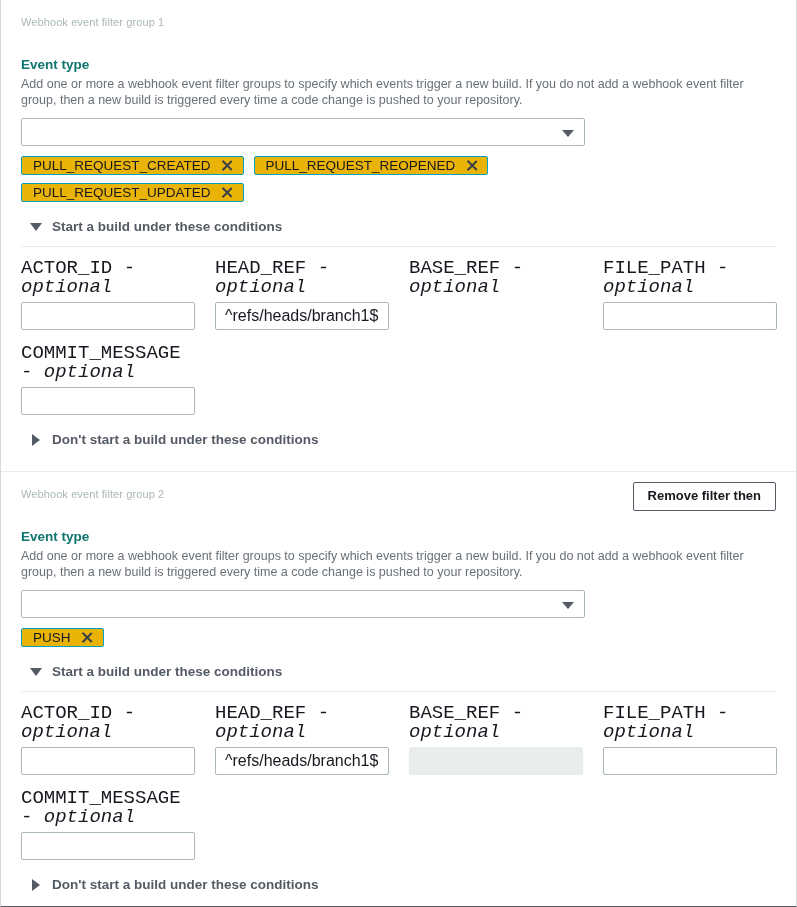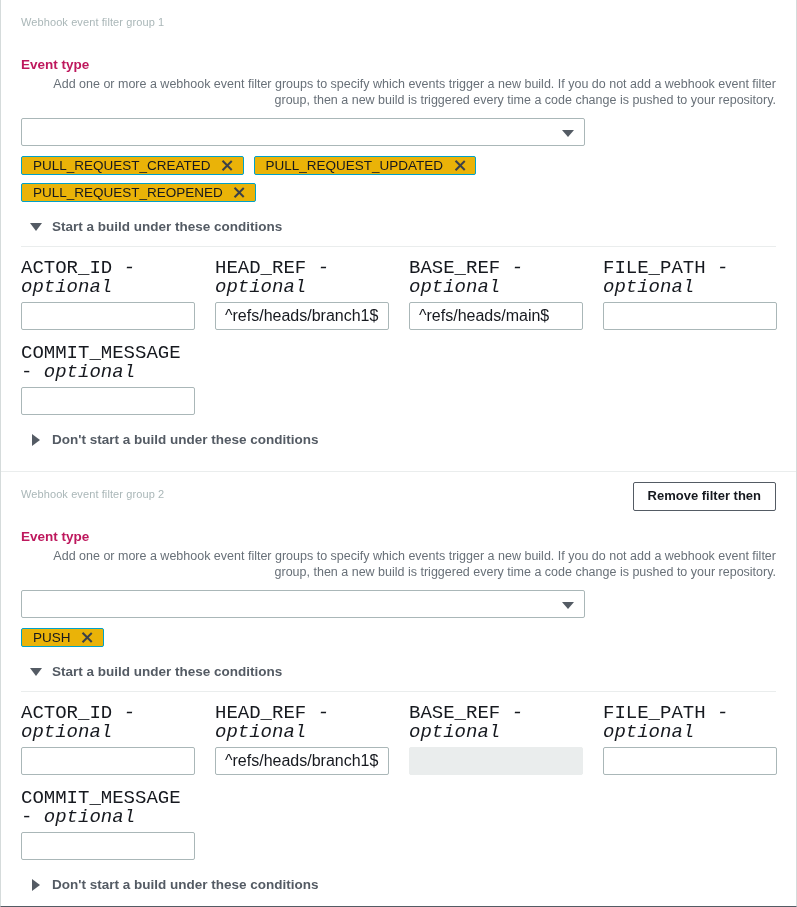--- a/index.html
+++ b/index.html
@@ -58,31 +58,30 @@
     padding: 5px 14px 6px 14px;
     cursor: pointer;
     line-height: 16px;
     white-space: nowrap;
     margin-top: -2px;
   }
 
   .field-label {
     font-size: 13.5px;
     font-weight: bold;
-    color: #be185d;
+    color: #0f766e;
     line-height: 18px;
     margin-top: 14px;
   }
   .field-desc {
     font-size: 12.5px;
     color: #687078;
     line-height: 16px;
     margin-top: 2px;
     max-width: 762px;
-    text-align: right;
   }
 
   .select-wrap {
     margin-top: 10px;
     position: relative;
     width: 564px;
     height: 28px;
     border: 1px solid #aab7b8;
     border-radius: 2px;
     background: #ffffff;
@@ -244,27 +243,27 @@
     <div class="select-wrap">
       <span class="select-caret"></span>
     </div>
 
     <div class="token-row">
       <span class="token">
         <span>PULL_REQUEST_CREATED</span>
         <span class="token-x"></span>
       </span>
       <span class="token">
+        <span>PULL_REQUEST_REOPENED</span>
+        <span class="token-x"></span>
+      </span>
+      <span class="token">
         <span>PULL_REQUEST_UPDATED</span>
         <span class="token-x"></span>
       </span>
-      <span class="token">
-        <span>PULL_REQUEST_REOPENED</span>
-        <span class="token-x"></span>
-      </span>
     </div>
 
     <div class="disclosure">
       <span class="tri down"></span>
       <span class="disclosure-label">Start a build under these conditions</span>
     </div>
     <div class="hr"></div>
 
     <div class="cond-grid">
       <div class="cond-col">
@@ -279,21 +278,20 @@
           <span>HEAD_REF</span>
           <span class="opt">- optional</span>
         </div>
         <input class="text-input" type="text" value="^refs/heads/branch1$" style="">
       </div>
       <div class="cond-col">
         <div class="cond-label">
           <span>BASE_REF</span>
           <span class="opt">- optional</span>
         </div>
-        <input class="text-input" type="text" value="^refs/heads/main$" style="">
       </div>
       <div class="cond-col">
         <div class="cond-label">
           <span>FILE_PATH</span>
           <span class="opt">- optional</span>
         </div>
         <input class="text-input" type="text" value="" style="">
       </div>
     </div>
 

